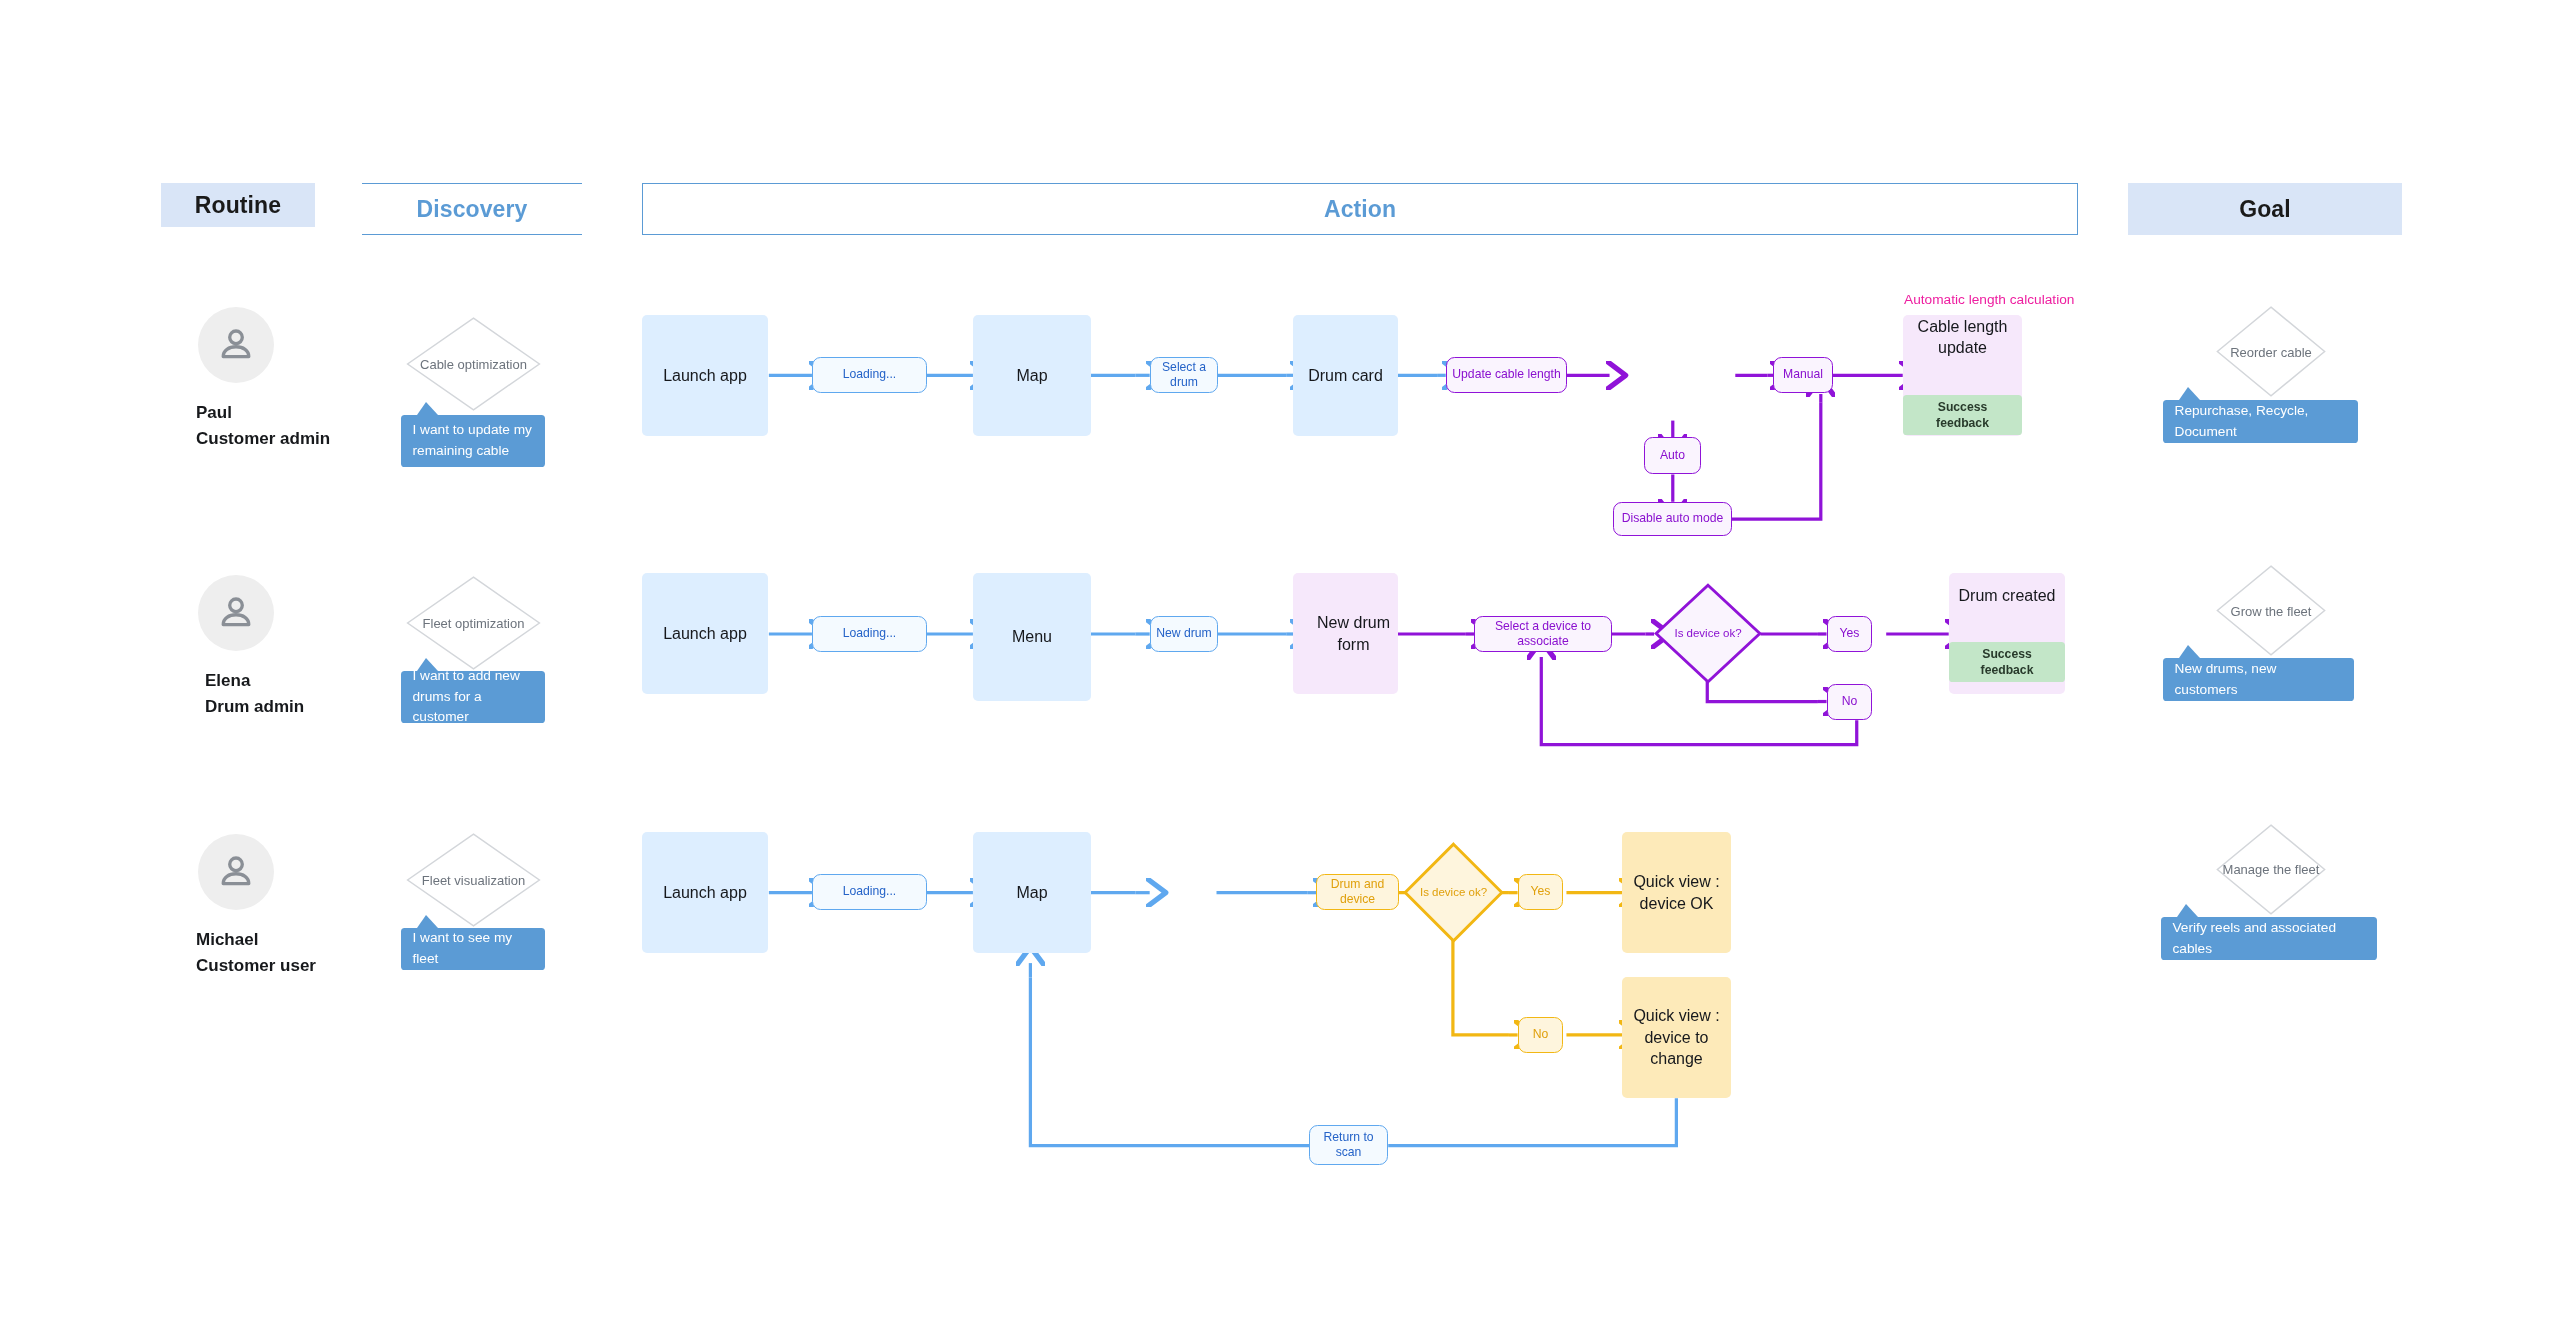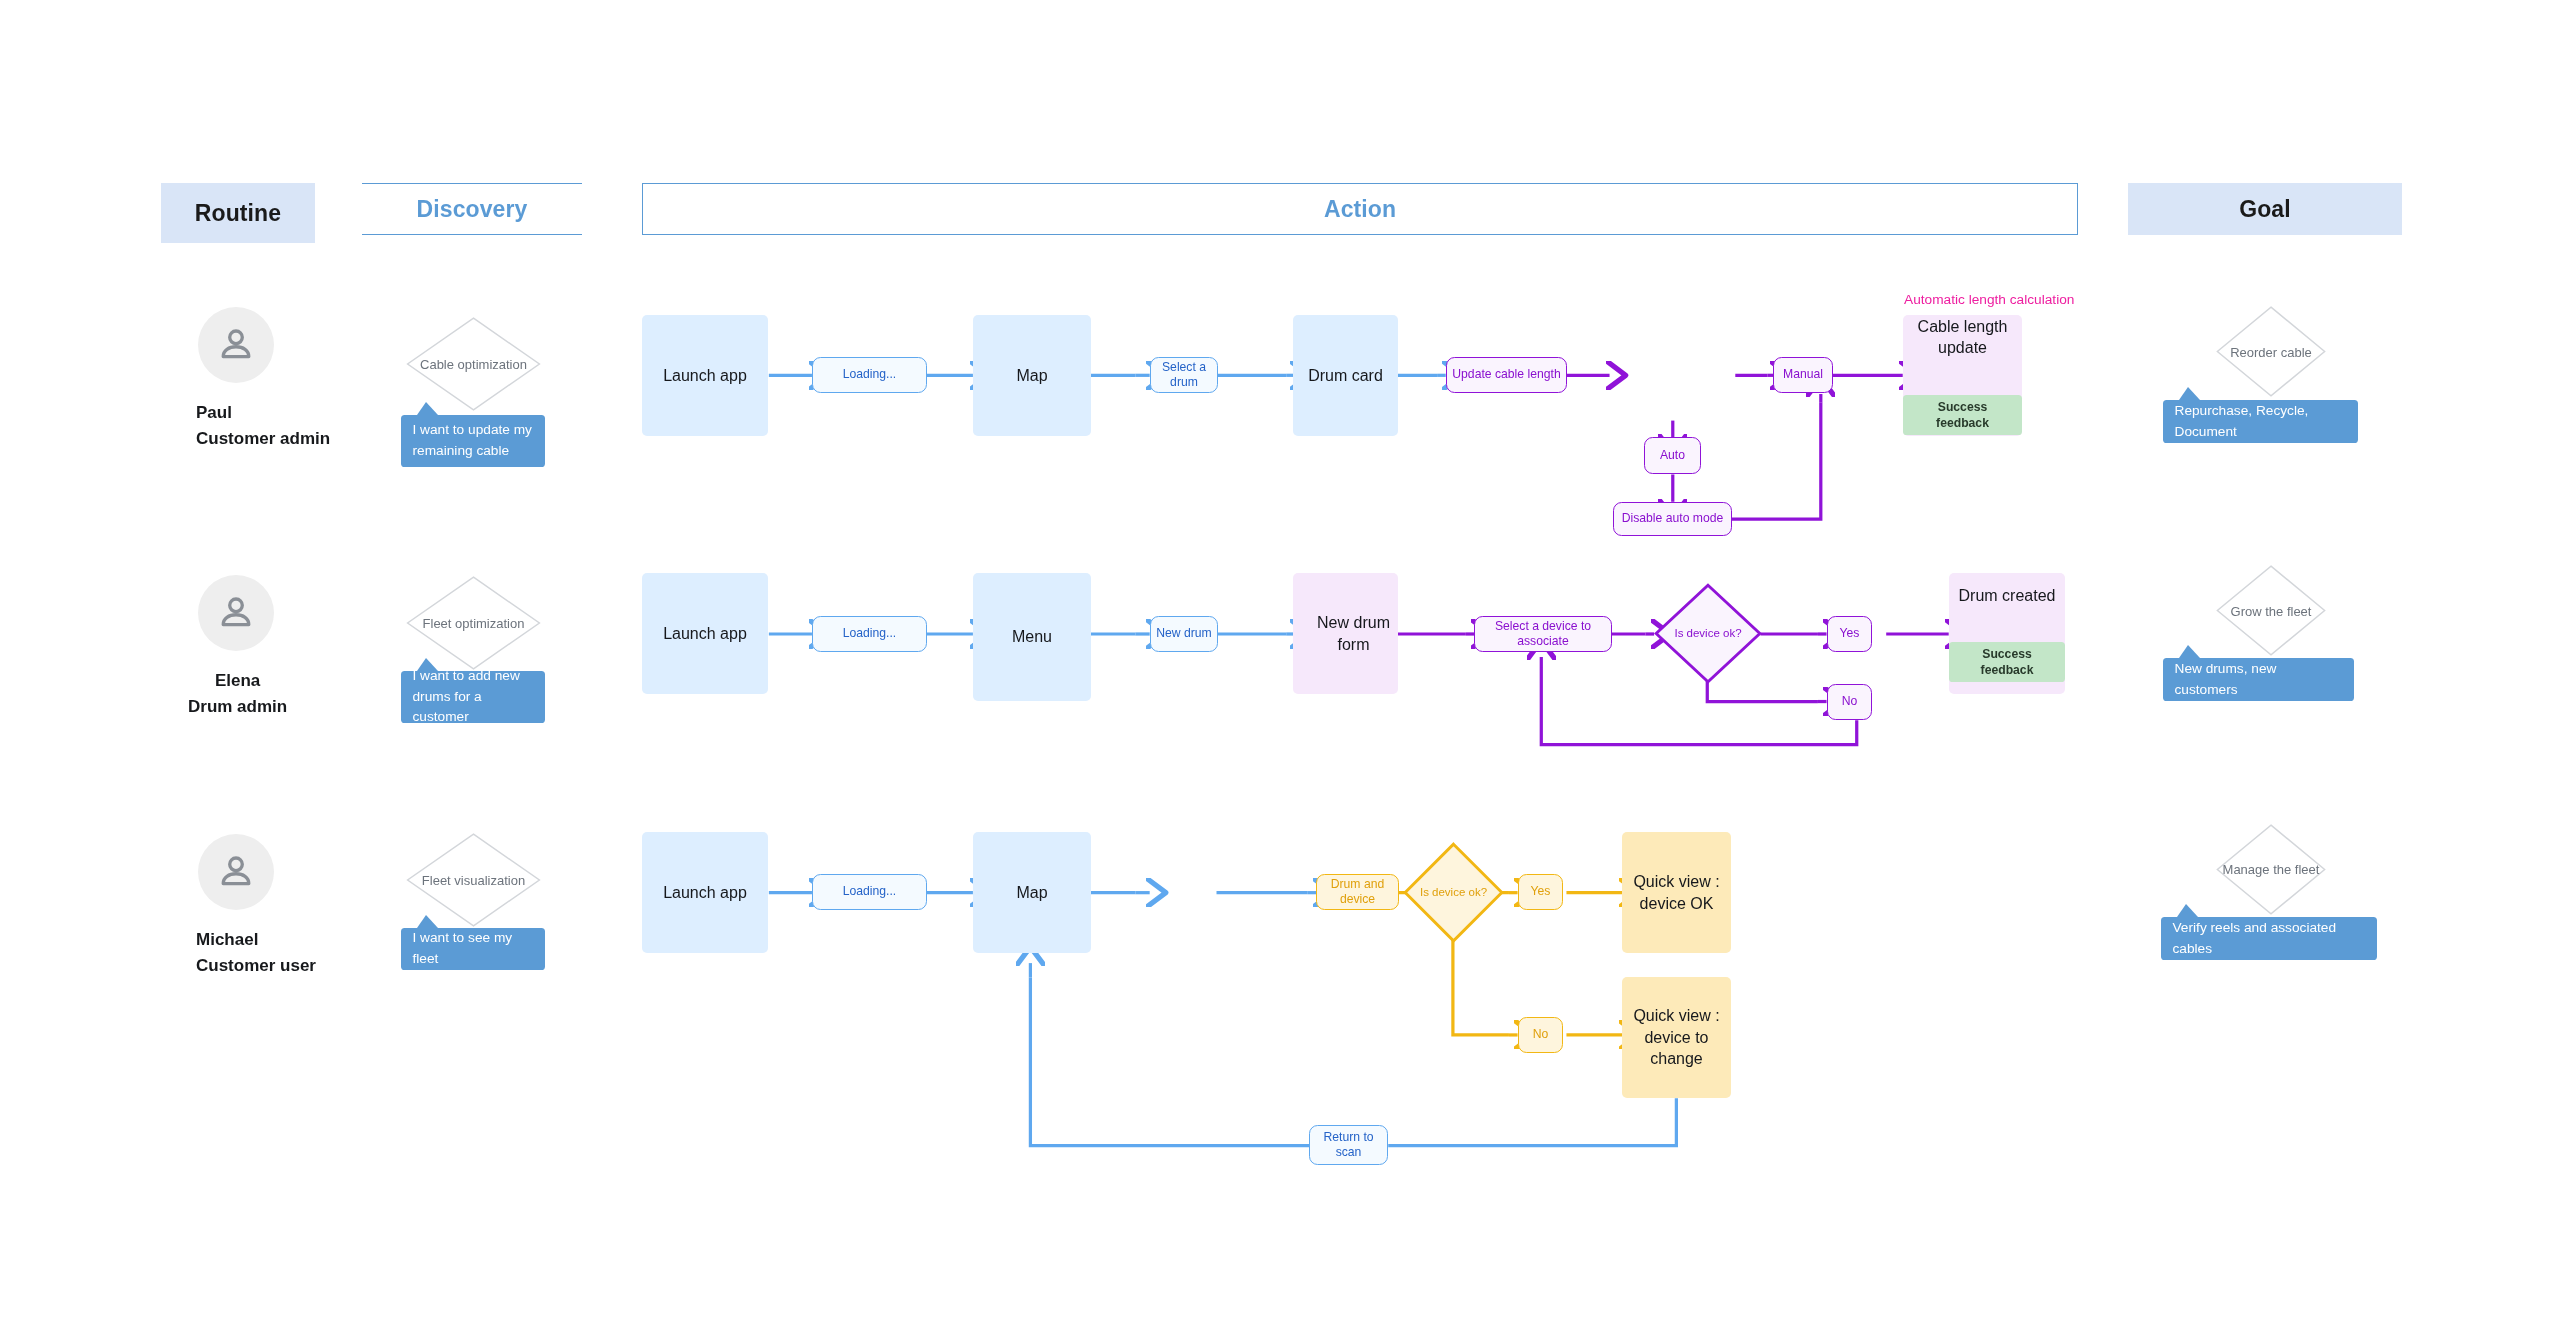--- a/index.html
+++ b/index.html
@@ -223,21 +223,21 @@
     <path class="wap" d="M2022,1242 L2022,1440 L2100,1440"></path>
     <path class="wa" d="M2100,1440 L2112,1440"></path>
 
     <path class="wa" d="M2180,1440 L2258,1440"></path>
 
     <path class="wbp" d="M2333,1528 L2333,1594 L1932,1594"></path>
     <path class="wbp" d="M1822,1594 L1434,1594 L1434,1360"></path>
     <path class="wb" d="M1434,1360 L1434,1340"></path>
   </svg>
 
-  <div class="hdr hdr-routine" style="left:161px; top:183px; width:154px; height:60px;">
+  <div class="hdr hdr-routine" style="left:161px; top:183px; width:154px; height:44px;">
     <span>Routine</span>
   </div>
 
   <div class="hdr hdr-discovery" style="left:362px; top:183px; width:220px; height:52px;">
     <span>Discovery</span>
   </div>
 
   <div class="hdr hdr-action" style="left:642px; top:183px; width:1436px; height:52px;">
     <span>Action</span>
   </div>
@@ -324,21 +324,21 @@
     <span class="tail"></span>
     <span>Repurchase, Recycle, Document</span>
   </div>
 
   <div class="avatar" style="left:198px; top:575px;">
     <svg width="42" height="42" viewBox="0 0 24 24">
       <circle cx="12" cy="7.6" r="3.6" fill="none" stroke="#8a8f96" stroke-width="1.9"></circle>
       <path d="M4.7 18.6c0-3.6 3.3-5.6 7.3-5.6s7.3 2 7.3 5.6z" fill="none" stroke="#8a8f96" stroke-width="1.9" stroke-linejoin="round"></path>
     </svg>
   </div>
-  <div class="persona-name" style="left:188px; top:668px;text-align:center;">
+  <div class="persona-name" style="left:205px; top:668px;">
     <div>Elena</div>
     <div class="role">Drum admin</div>
   </div>
 
   <div class="dmd-wrap" style="left:405px; top:575px;">
     <svg width="137" height="96" viewBox="0 0 190 134">
       <polygon points="95,3 187,67 95,131 3,67" fill="#ffffff" stroke="#d3d6da" stroke-width="2"></polygon>
     </svg>
   </div>
   <div class="dmd-label" style="left:405px; top:616px; width:137px;">Fleet optimization</div>

